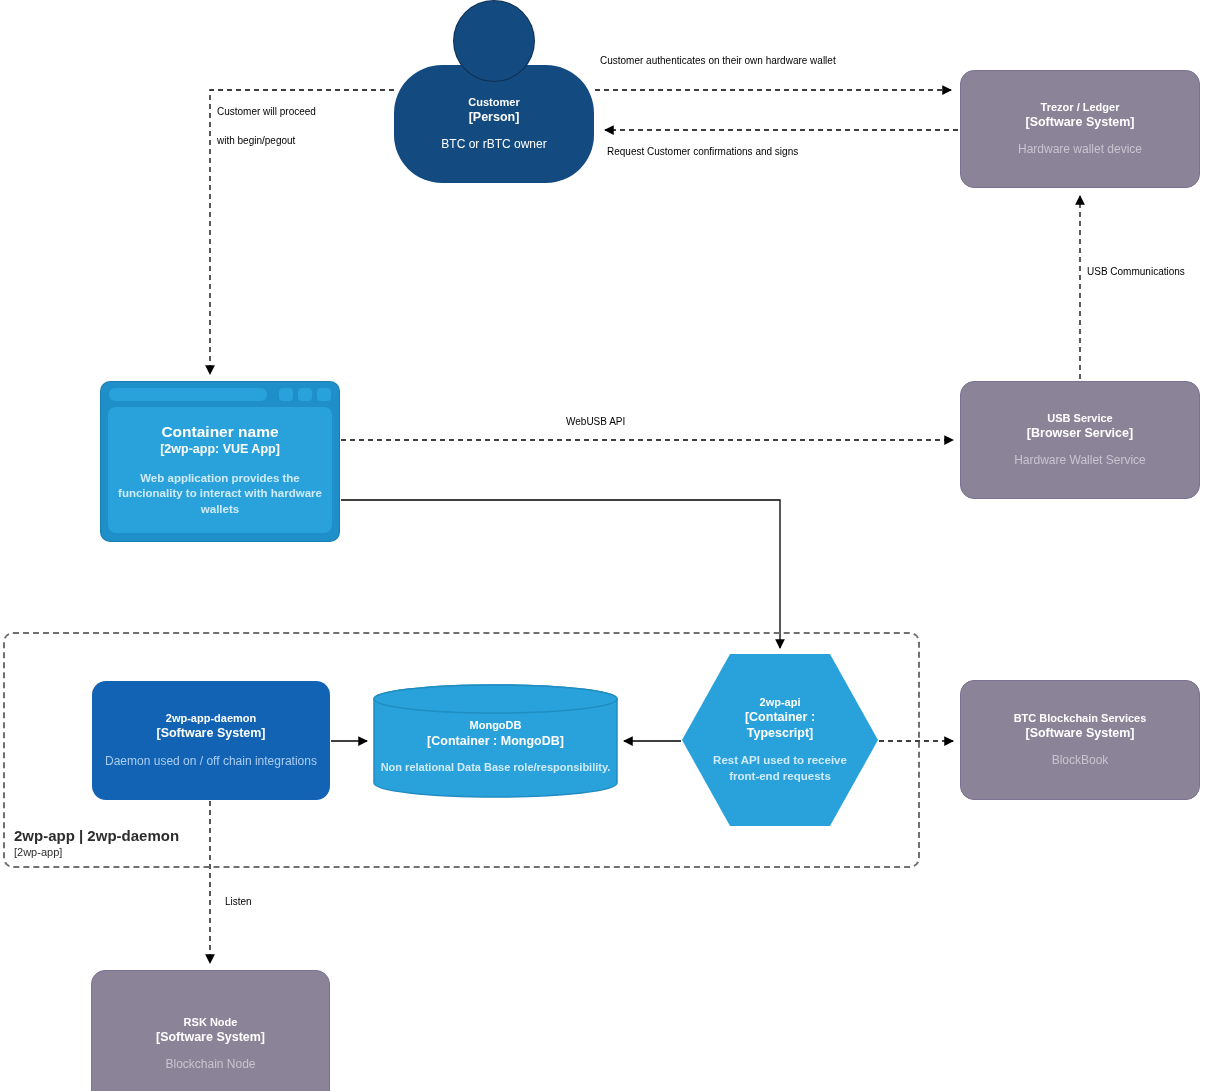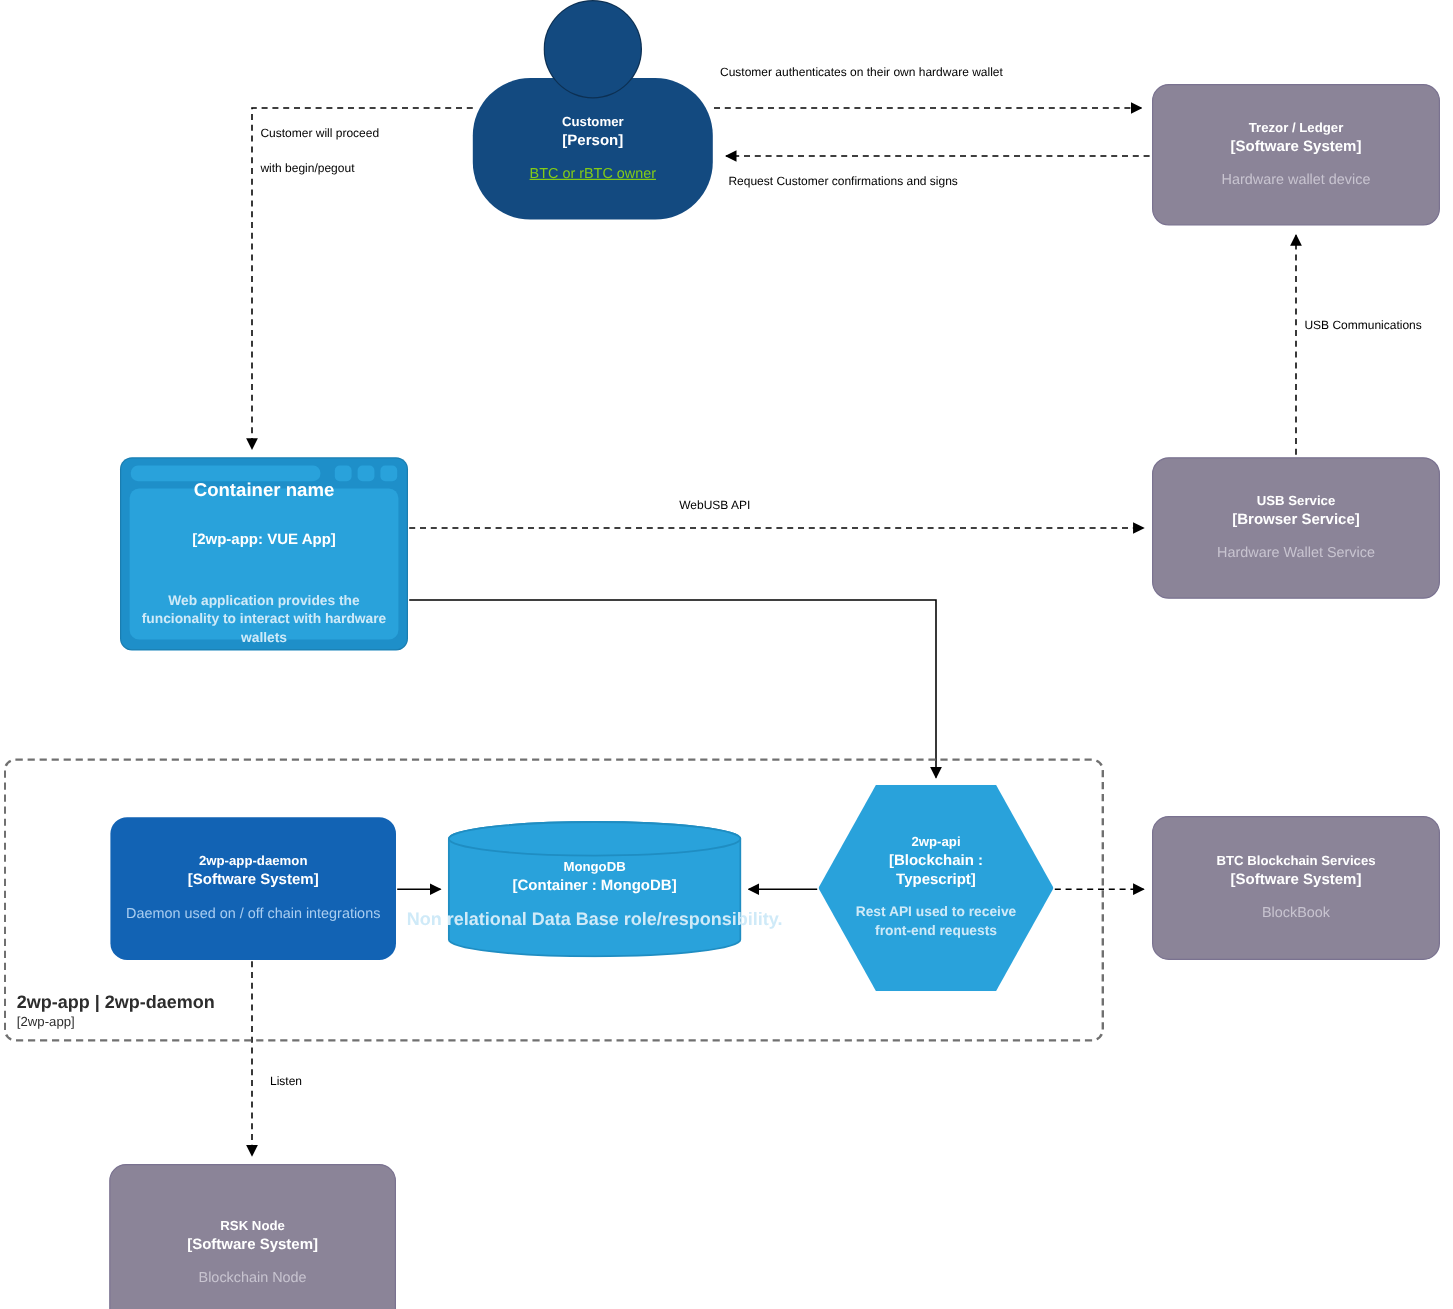--- a/index.html
+++ b/index.html
@@ -35,21 +35,21 @@
     border-radius: 14px;
     text-align: right;
   }
   .gray .desc { color: var(--gray-desc, #c6c2cf); }
 
   .person-body {
     background: var(--person-fill, #134a80);
     border-radius: 48px;
     z-index: 2;
   }
-  .person-body .desc { color: #84cc16; margin-top: 10px; text-decoration: underline; }
+  .person-body .desc { color: #ffffff; margin-top: 10px; }
   .person-head {
     position: absolute;
     background: var(--person-fill, #134a80);
     border: 1px solid rgba(0,0,0,0.35);
     border-radius: 50%;
     z-index: 3;
   }
 
   .browser {
     background: var(--blue-frame, #1e8fc9);
@@ -64,38 +64,38 @@
   }
   .bbtn {
     position: absolute; top: 7px; width: 14px; height: 13px;
     background: var(--blue-fill, #29a2db); border-radius: 4px;
   }
   .browser-body {
     position: absolute; left: 8px; right: 8px; top: 26px; bottom: 9px;
     background: var(--blue-fill, #29a2db);
     border-radius: 8px;
     display: flex; flex-direction: column; align-items: center; justify-content: center;
-    text-align: center; color: #fff; padding: 0 6px; gap: 23px;
+    text-align: center; color: #fff; padding: 0 6px;
   }
   .blue-desc { color: var(--blue-desc, #cfeaf8); font-weight: 700; font-size: 11.5px; margin-top: 13px; line-height: 1.35; }
 
   .daemon {
     background: var(--daemon-fill, #1263b4);
     border-radius: 14px;
   }
   .daemon .desc { color: var(--daemon-desc, #a9cdf0); white-space: nowrap; }
 
   .cyl-wrap { display: block; }
   .cyl-bg { position: absolute; left: 0; top: 0; }
   .cyl-text {
     position: absolute; left: 0; right: 0; top: 16px; bottom: 4px;
     display: flex; flex-direction: column; align-items: center; justify-content: center;
     text-align: center; color: #fff;
   }
-  .cyl-text .blue-desc { white-space: nowrap; font-size: 15px; margin-top: 11px; }
+  .cyl-text .blue-desc { white-space: nowrap; font-size: 11px; margin-top: 11px; }
 
   .hexagon {
     background: var(--blue-fill, #29a2db);
     clip-path: polygon(24.5% 0%, 75.5% 0%, 100% 50%, 75.5% 100%, 24.5% 100%, 0% 50%);
     padding: 0 28px;
   }
   .hexagon .blue-desc { margin-top: 12px; }
 
   .boundary {
     position: absolute;
@@ -189,21 +189,21 @@
     </svg>
     <div class="cyl-text">
       <div class="title">MongoDB</div>
       <div class="subtitle">[Container : MongoDB]</div>
       <div class="blue-desc">Non relational Data Base role/responsibility.</div>
     </div>
   </div>
 
   <div class="node hexagon" style="left:682px; top:654px; width:196px; height:172px;">
     <div class="title">2wp-api</div>
-    <div class="subtitle">[Blockchain : Typescript]</div>
+    <div class="subtitle">[Container : Typescript]</div>
     <div class="blue-desc">Rest API used to receive front-end requests</div>
   </div>
 
   <div class="node gray" style="left:960px; top:680px; width:240px; height:120px;">
     <div class="title">BTC Blockchain Services</div>
     <div class="subtitle">[Software System]</div>
     <div class="desc">BlockBook</div>
   </div>
 
   <div class="node gray" style="left:91px; top:970px; width:239px; height:148px;">

